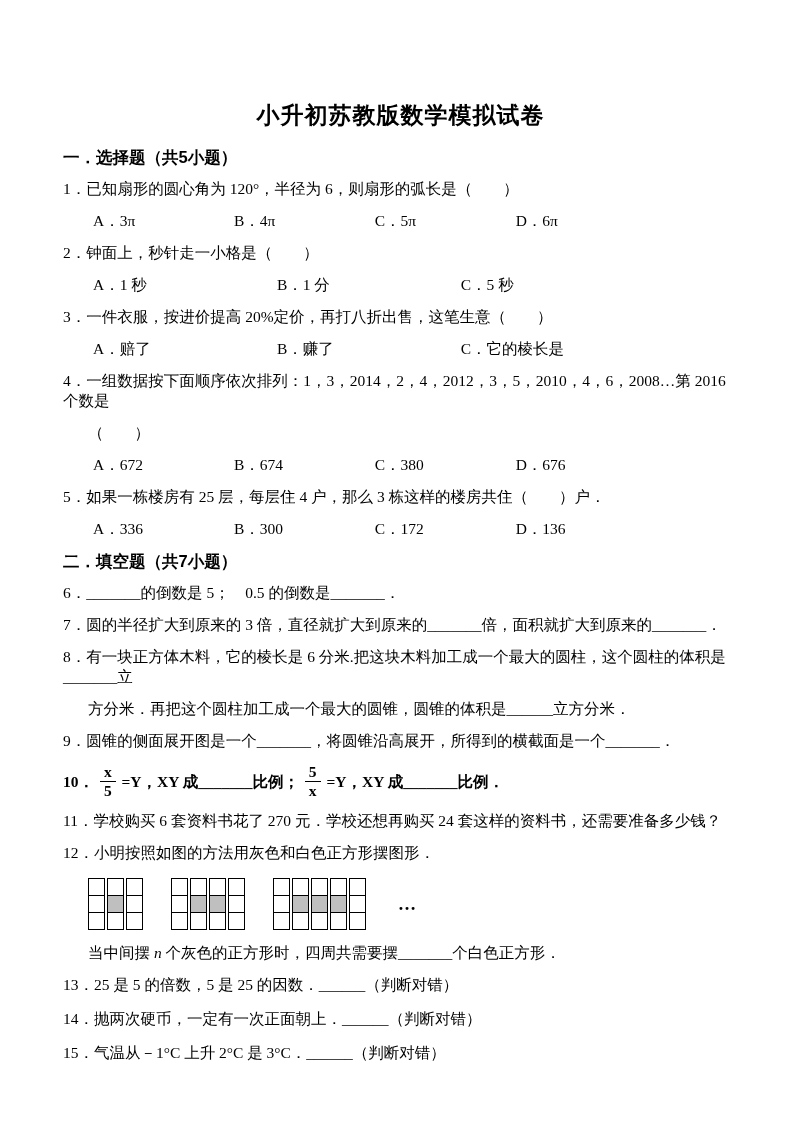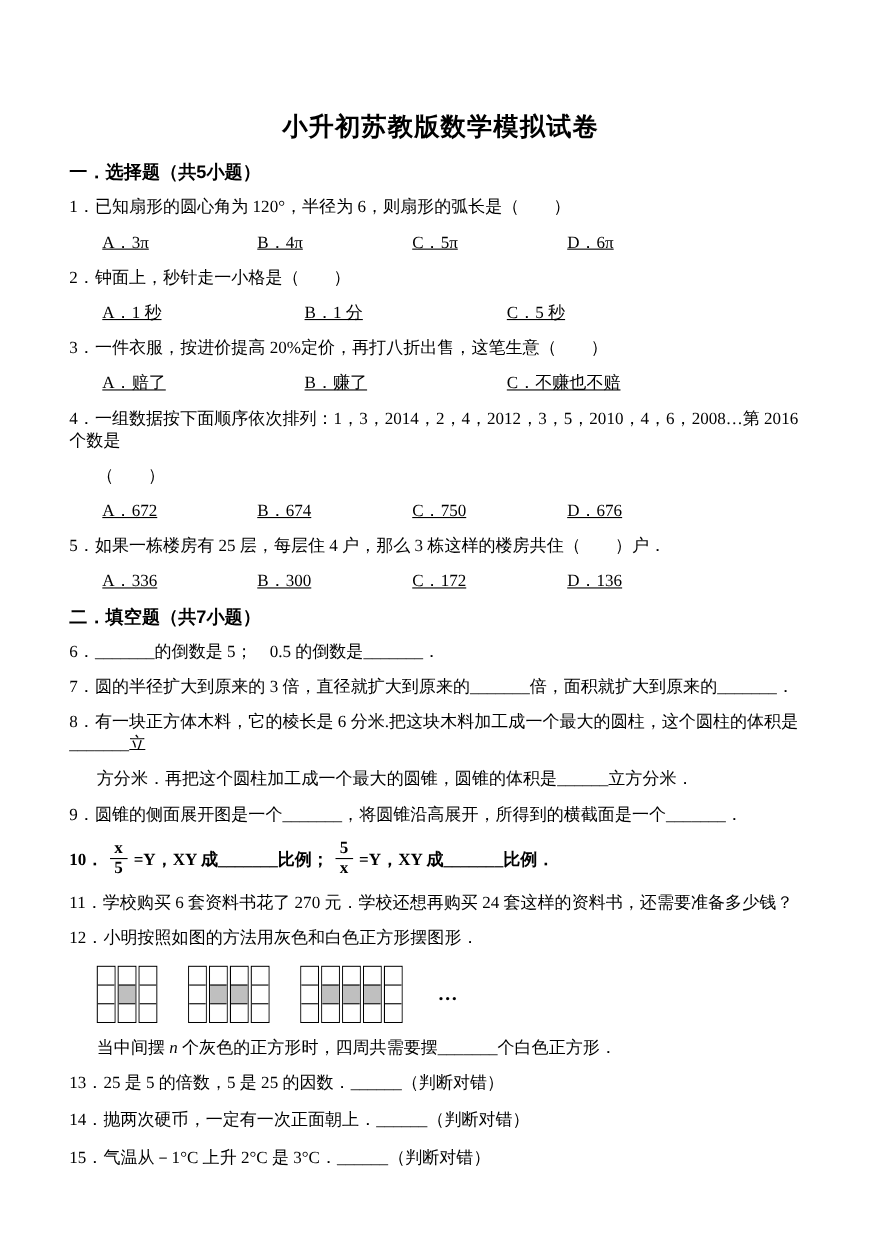--- a/index.html
+++ b/index.html
@@ -30,21 +30,21 @@
     margin:0 0 12px 0;
     line-height:20px;
   }
   .line{
     margin:0 0 12px 0;
     line-height:20px;
   }
   .judge{margin-bottom:14px;}
   .indent{padding-left:25px;}
   .optrow{padding-left:30px;}
-  .optrow span{display:inline-block;text-decoration:underline;}
+  .optrow span{display:inline-block;}
   .opt4 span:nth-child(-n+3){width:137px;}
   .opt3 span:nth-child(-n+2){width:180px;}
   .fracline{line-height:38px;margin-bottom:8px;font-weight:bold;}
   .frac{
     display:inline-block;
     vertical-align:middle;
     text-align:center;
     line-height:1.05;
     margin:0 2px 4px 2px;
   }
@@ -90,29 +90,29 @@
   <div class="line optrow opt3">
     <span>A．1 秒</span>
     <span>B．1 分</span>
     <span>C．5 秒</span>
   </div>
 
   <p class="line">3．一件衣服，按进价提高 20%定价，再打八折出售，这笔生意（　　）</p>
   <div class="line optrow opt3">
     <span>A．赔了</span>
     <span>B．赚了</span>
-    <span>C．不赚也不赔</span>
+    <span>C．它的棱长是</span>
   </div>
 
   <p class="line">4．一组数据按下面顺序依次排列：1，3，2014，2，4，2012，3，5，2010，4，6，2008…第 2016 个数是</p>
   <p class="line indent">（　　）</p>
   <div class="line optrow opt4">
     <span>A．672</span>
     <span>B．674</span>
-    <span>C．750</span>
+    <span>C．380</span>
     <span>D．676</span>
   </div>
 
   <p class="line">5．如果一栋楼房有 25 层，每层住 4 户，那么 3 栋这样的楼房共住（　　）户．</p>
   <div class="line optrow opt4">
     <span>A．336</span>
     <span>B．300</span>
     <span>C．172</span>
     <span>D．136</span>
   </div>

